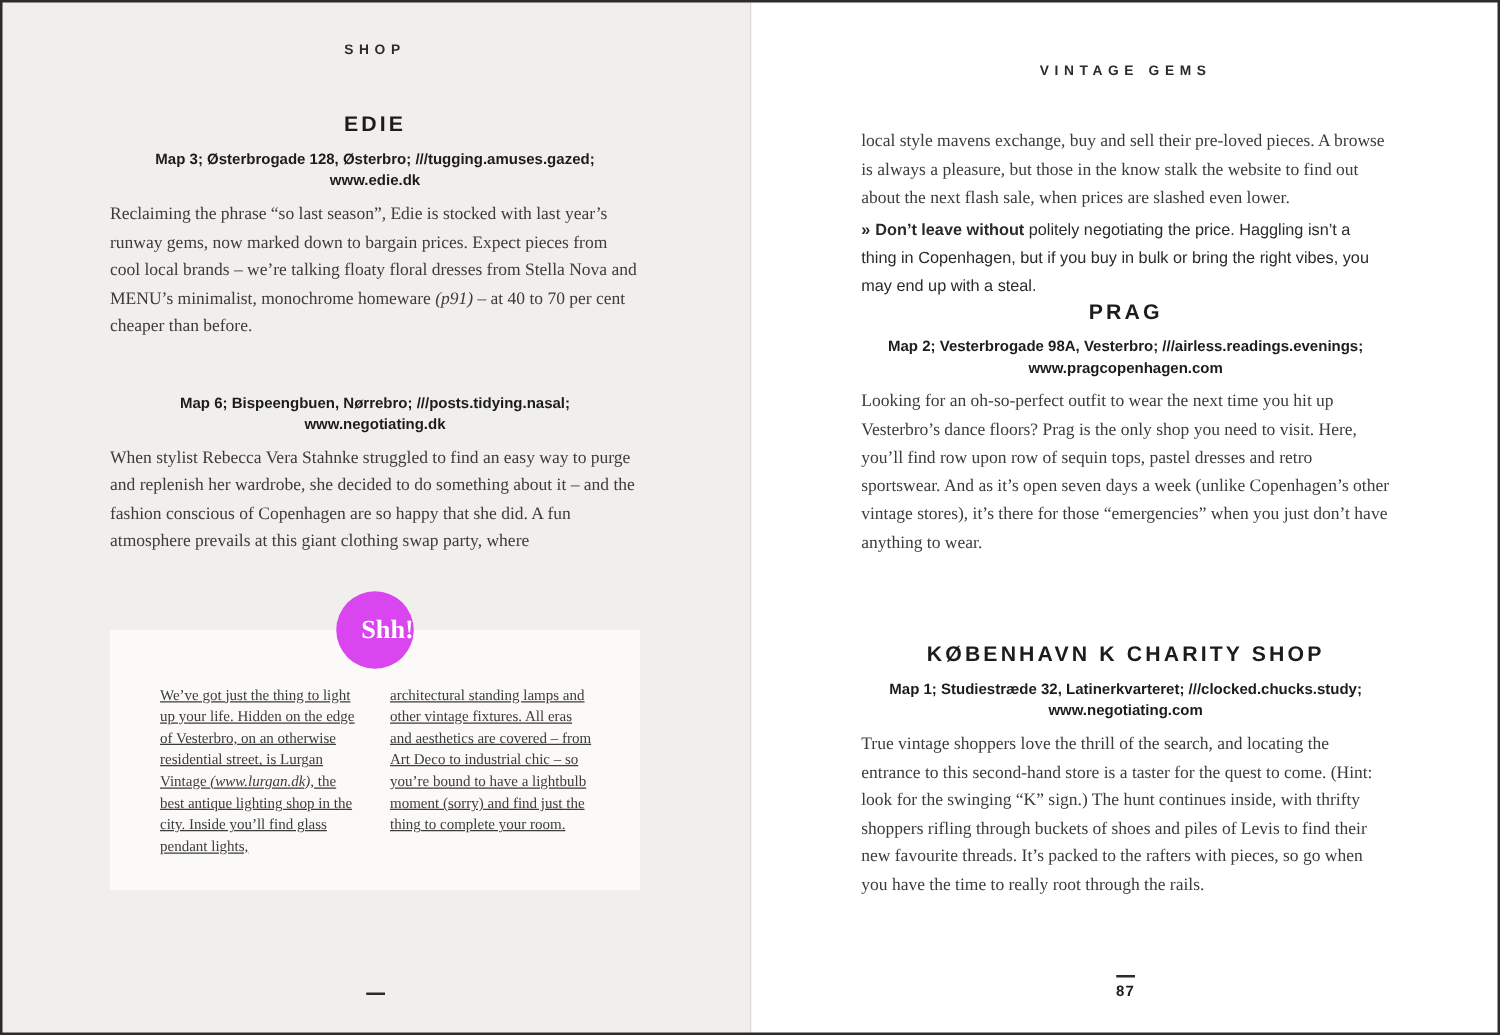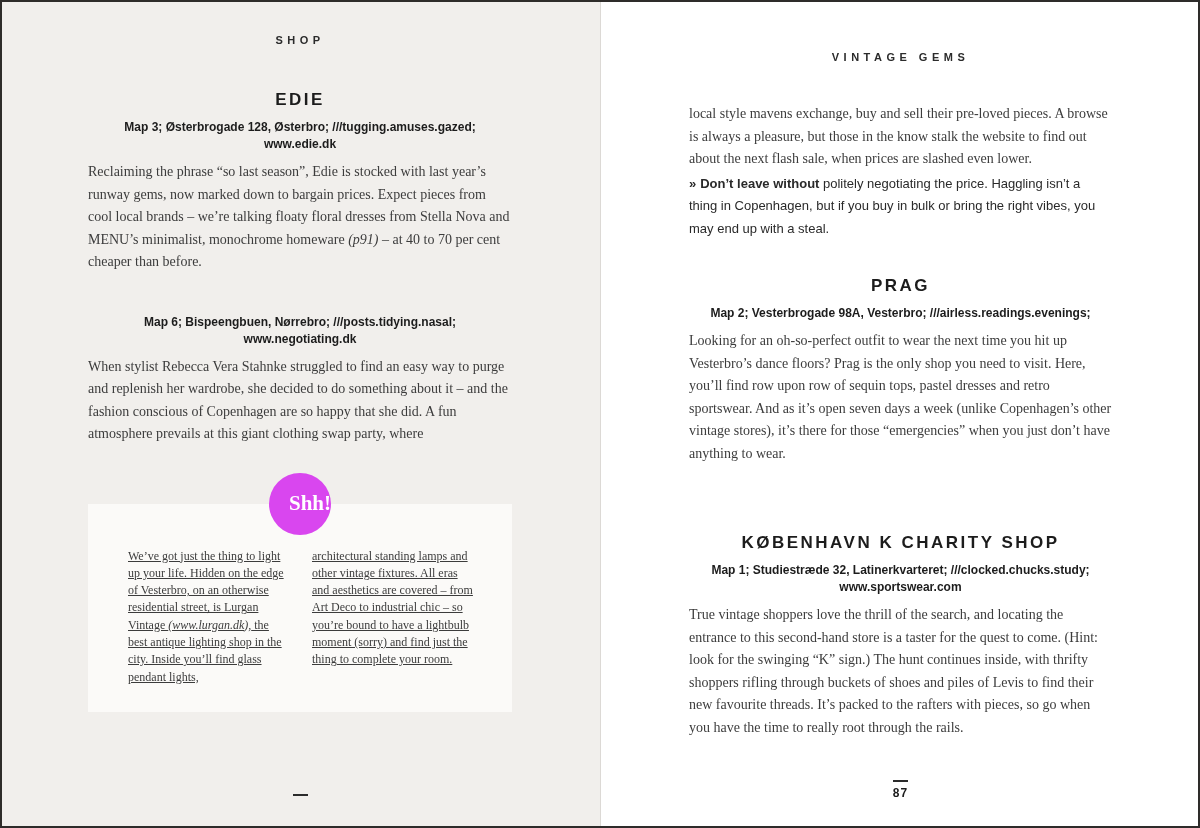--- a/index.html
+++ b/index.html
@@ -40,21 +40,21 @@
 
   .body {
     margin: 8px 0 0;
     font-size: 14px; line-height: 22.5px; color: #3c3c3c;
     text-align: left;
   }
   .body i { font-style: italic; }
 
   #entry-edie    { margin-top: 44px; }
   #entry-veras   { margin-top: 40px; }
-  #entry-prag    { margin-top: 36px; }
+  #entry-prag    { }
   #entry-charity { margin-top: 68px; }
 
   .continued { margin-top: 40px; }
 
   .tip {
     margin: 2px 0 0;
     font-family: "Liberation Sans", sans-serif;
     font-size: 13px; line-height: 22.5px; color: #2a2a2a;
   }
   .tip .tip-marker { font-weight: 700; margin-right: 5px; letter-spacing: -1px; }
@@ -134,29 +134,30 @@
   <header class="running-head">VINTAGE GEMS</header>
 
   <p class="body continued">local style mavens exchange, buy and sell their pre-loved pieces. A browse is always a pleasure, but those in the know stalk the website to find out about the next flash sale, when prices are slashed even lower.</p>
 
   <p class="tip"><span class="tip-marker">»</span><span class="tip-label">Don’t leave without</span><span> politely negotiating the price. Haggling isn’t a thing in Copenhagen, but if you buy in bulk or bring the right vibes, you may end up with a steal.</span></p>
 
   <article id="entry-prag">
     <h2 class="entry-title">PRAG</h2>
     <p class="address">
       <span class="addr-line">Map 2; Vesterbrogade 98A, Vesterbro; ///airless.readings.evenings;</span>
+      <span class="addr-line">www.pragcopenhagen.com</span>
     </p>
     <p class="body">Looking for an oh-so-perfect outfit to wear the next time you hit up Vesterbro’s dance floors? Prag is the only shop you need to visit. Here, you’ll find row upon row of sequin tops, pastel dresses and retro sportswear. And as it’s open seven days a week (unlike Copenhagen’s other vintage stores), it’s there for those “emergencies” when you just don’t have anything to wear.</p>
   </article>
 
   <article id="entry-charity">
     <h2 class="entry-title">KØBENHAVN K CHARITY SHOP</h2>
     <p class="address">
       <span class="addr-line">Map 1; Studiestræde 32, Latinerkvarteret; ///clocked.chucks.study;</span>
-      <span class="addr-line">www.sportswear.com</span>
+      <span class="addr-line">www.negotiating.com</span>
     </p>
     <p class="body">True vintage shoppers love the thrill of the search, and locating the entrance to this second-hand store is a taster for the quest to come. (Hint: look for the swinging “K” sign.) The hunt continues inside, with thrifty shoppers rifling through buckets of shoes and piles of Levis to find their new favourite threads. It’s packed to the rafters with pieces, so go when you have the time to really root through the rails.</p>
   </article>
 
   <footer class="folio">
     <div class="folio-rule"></div>
     <div class="folio-number">87</div>
   </footer>
 </section>
 

